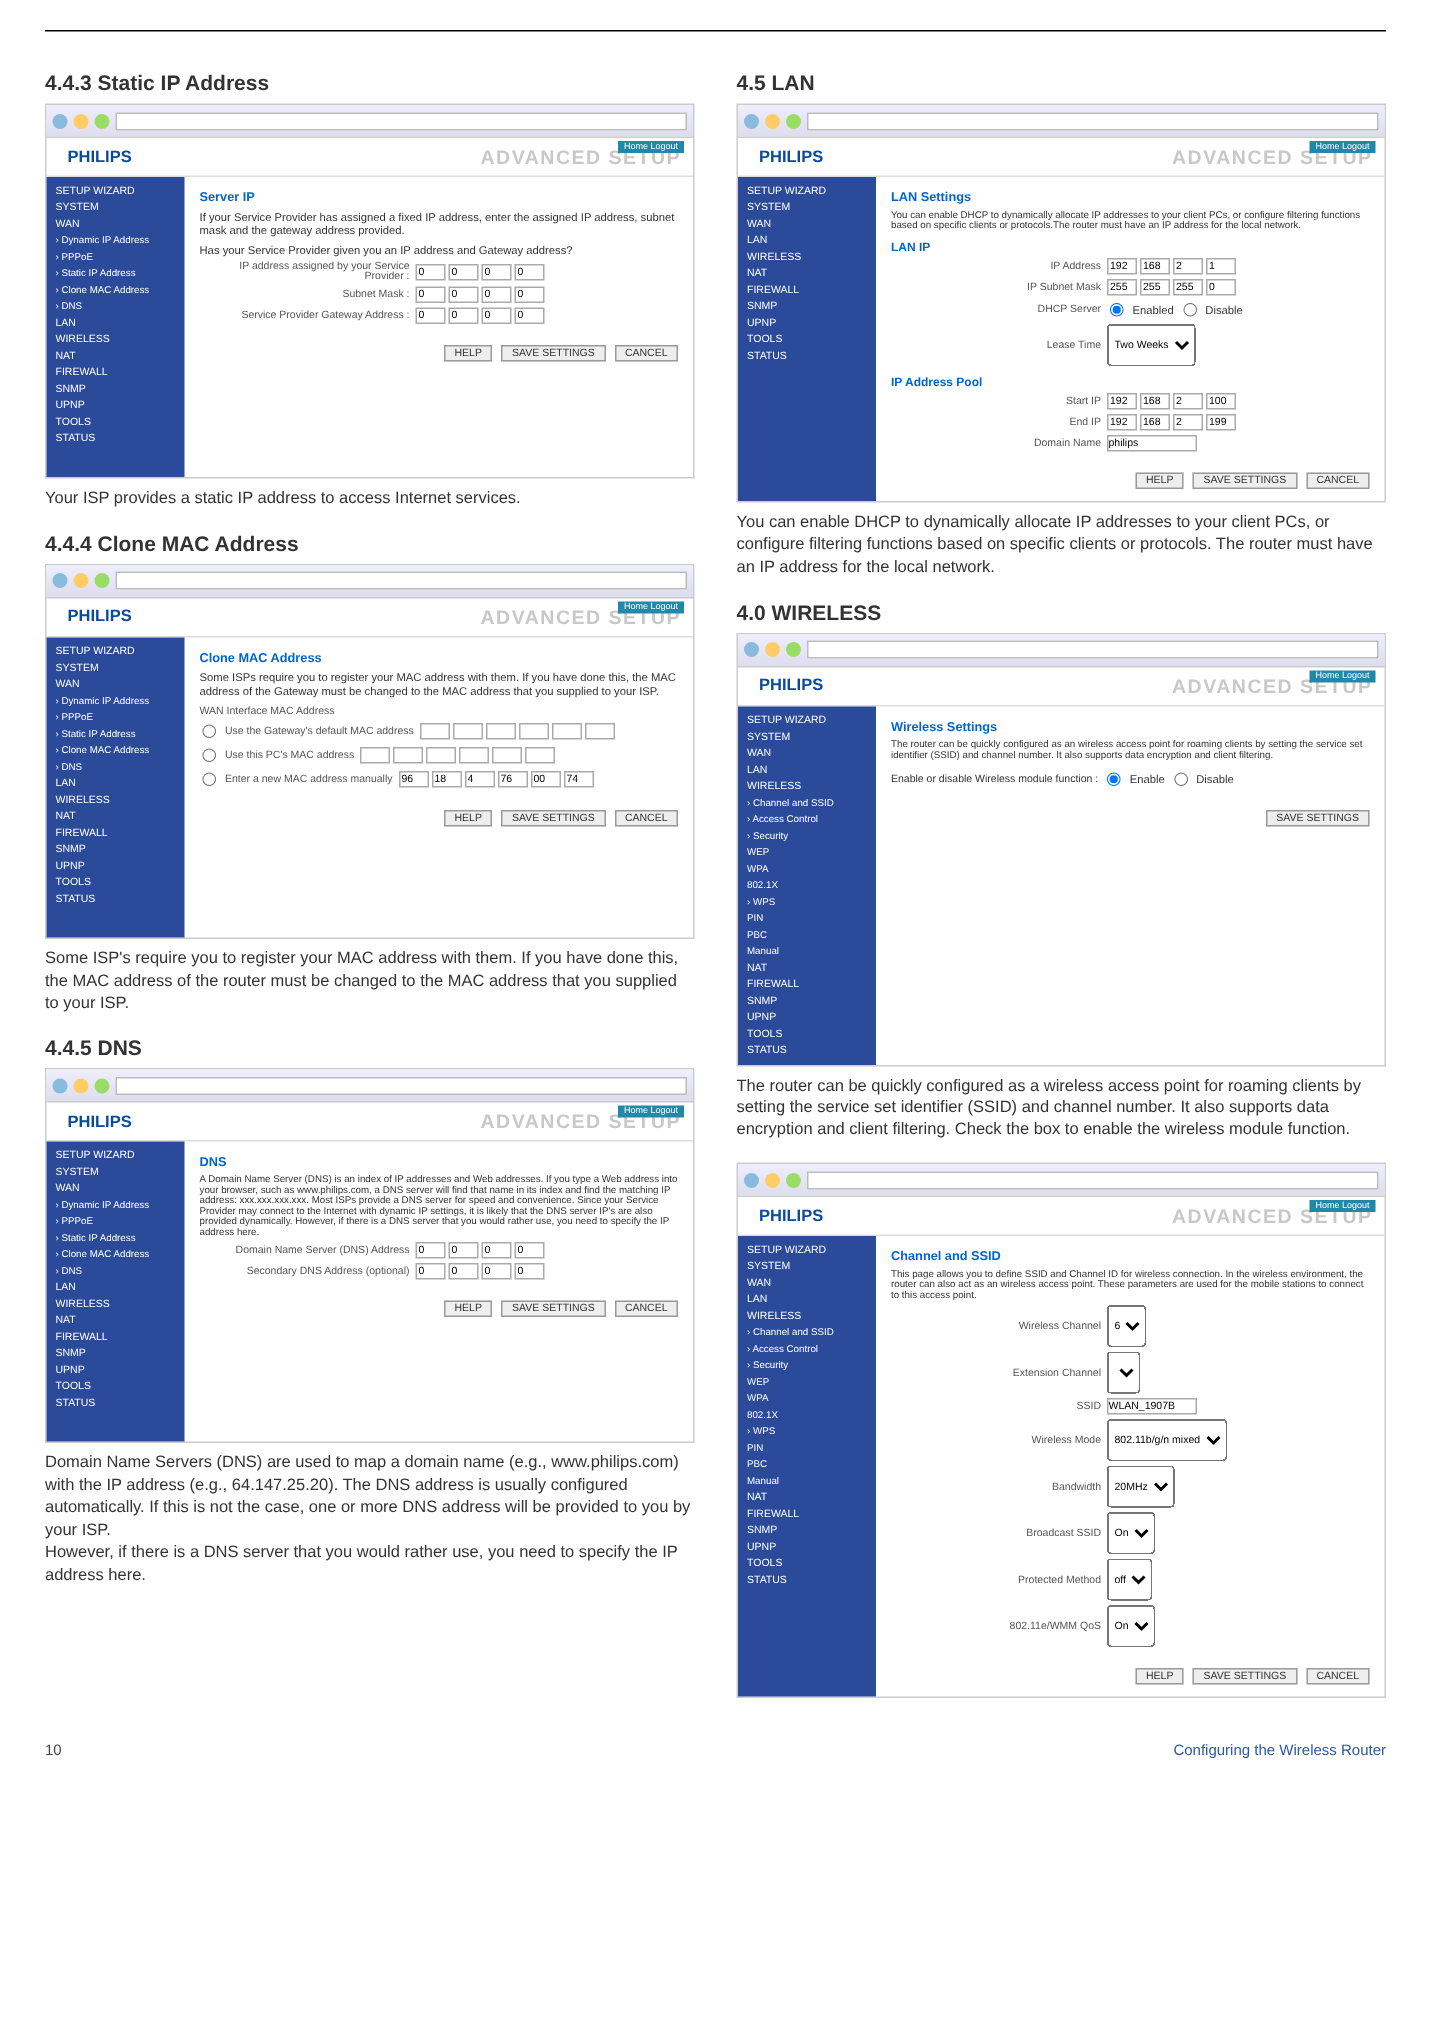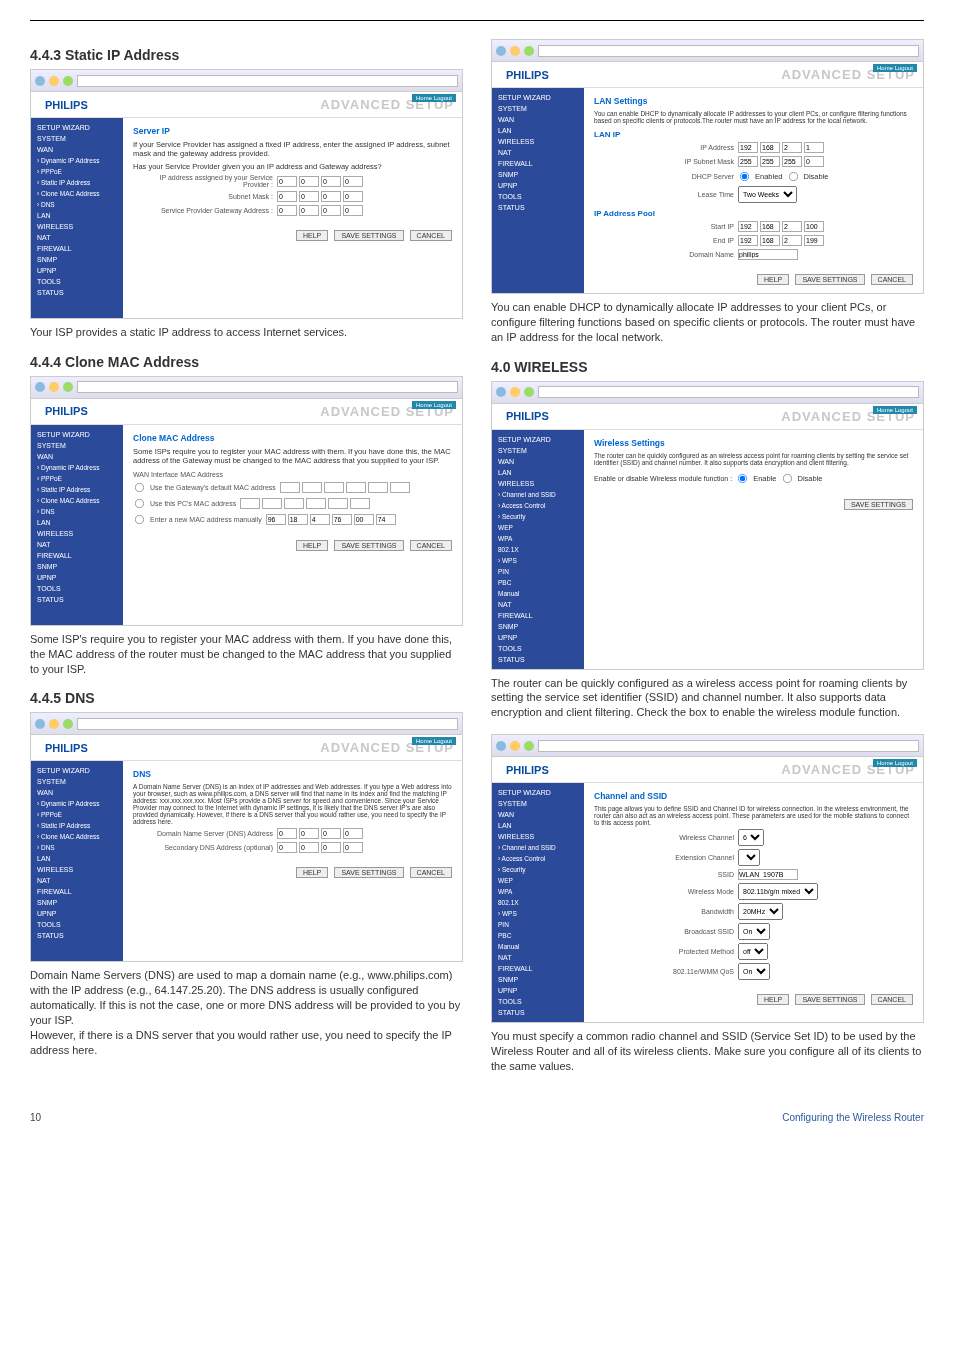--- a/index.html
+++ b/index.html
@@ -23,21 +23,21 @@
   .win .brand { font-weight:bold; font-size:11px; color:#0a4ba0; background:#fff; padding:2px 6px; }
   .win .adv { color:#c8c8c8; font-size:13px; font-weight:bold; letter-spacing:1px; }
   .win .content { flex:1; padding:8px 10px; font-size:7.5px; color:#333; position:relative; }
   .win .panelTitle { color:#06c; font-weight:bold; font-size:8.5px; margin-bottom:4px; }
   .win .formrow { display:flex; align-items:center; gap:4px; margin:3px 0; }
   .win .formrow label{ font-size:7px; color:#555; text-align:right; width:140px;}
   .win .ip { display:flex; gap:2px;}
   .win .ip input{ width:20px; height:11px; font-size:7px; border:1px solid #aaa; padding:0 1px;}
   .win input[type=text]{width:60px;height:11px;font-size:7px;border:1px solid #aaa;}
   .win input[type=radio]{transform:scale(.7);}
-  .win select{height:17px;font-size:7px;}
+  .win select{height:28px;font-size:7px;}
   .btnrow { text-align:right; margin-top:14px;}
   .btnrow .btn { display:inline-block; border:1px solid #999; background:#eee; font-size:7px; padding:1px 6px; margin-left:4px;}
   .home-badge { position:absolute; top:-24px; right:6px; font-size:6px; background:#28a; color:#fff; padding:1px 4px;}
   .subhead { color:#06c; font-weight:bold; font-size:8px; margin:6px 0 3px 0;}
 
   .footer { display:flex; justify-content:space-between; font-size:10px; color:#444; margin-top:24px;}
   .footer .right{ color:#2b5aa0; }
 </style>
 </head>
 <body>
@@ -263,20 +263,21 @@
         </div>
       </div>
     </div>
   </div>
   <p class="desc" style="white-space:pre-line">Domain Name Servers (DNS) are used to map a domain name (e.g., www.philips.com) with the IP address (e.g., 64.147.25.20). The DNS address is usually configured automatically. If this is not the case, one or more DNS address will be provided to you by your ISP.
 However, if there is a DNS server that you would rather use, you need to specify the IP address here.</p>
 </div>
 
 <div class="col">
 
+  <h2 class="sec">4.5   LAN</h2>
   <div class="win">
     <div class="chrome">
             <span class="dot"></span>
             <span class="dot" style="background:#fc6"></span>
             <span class="dot" style="background:#9d6"></span>
             <div class="addr"></div>
           </div>
     <div class="header">
             <span class="brand">PHILIPS</span>
             <span class="adv">ADVANCED SETUP</span>
@@ -489,21 +490,20 @@
                 <select><option>On</option></select>
               </div>
         <div class="btnrow">
           <span class="btn">HELP</span>
           <span class="btn">SAVE SETTINGS</span>
           <span class="btn">CANCEL</span>
         </div>
       </div>
     </div>
   </div>
-  <p class="desc">You must specify a common radio channel and SSID (Service Set ID) to be used by the Wireless Router and all of its wireless clients. Make sure you configure all of its clients to the same values.</p>
 </div>
 
 </div>
 
 <div class="footer">
   <span>10</span>
   <span class="right">Configuring the Wireless Router</span>
 </div>
 </div>
 

